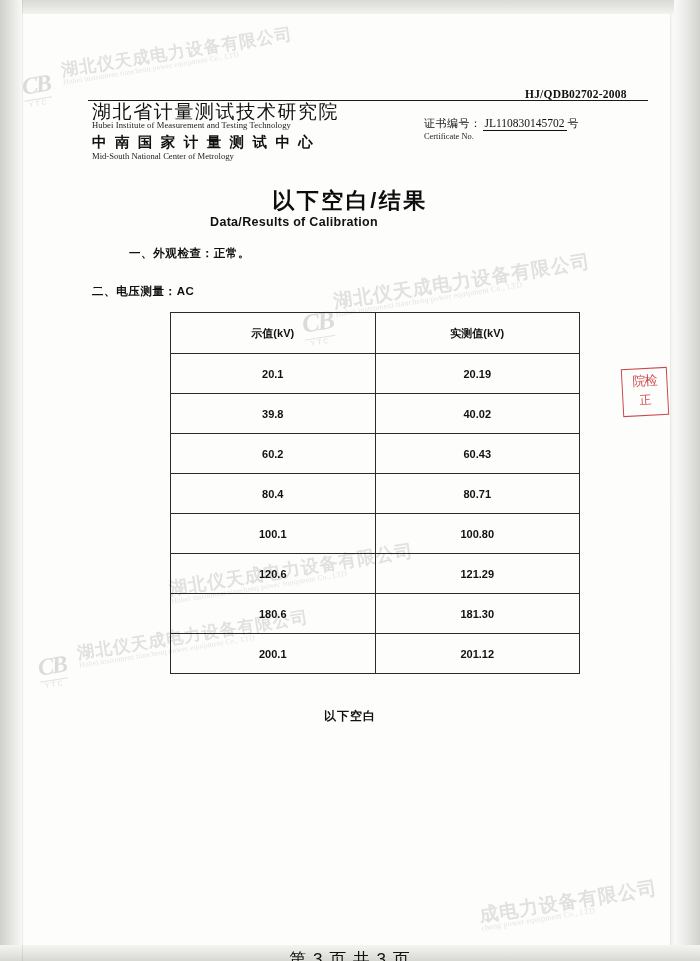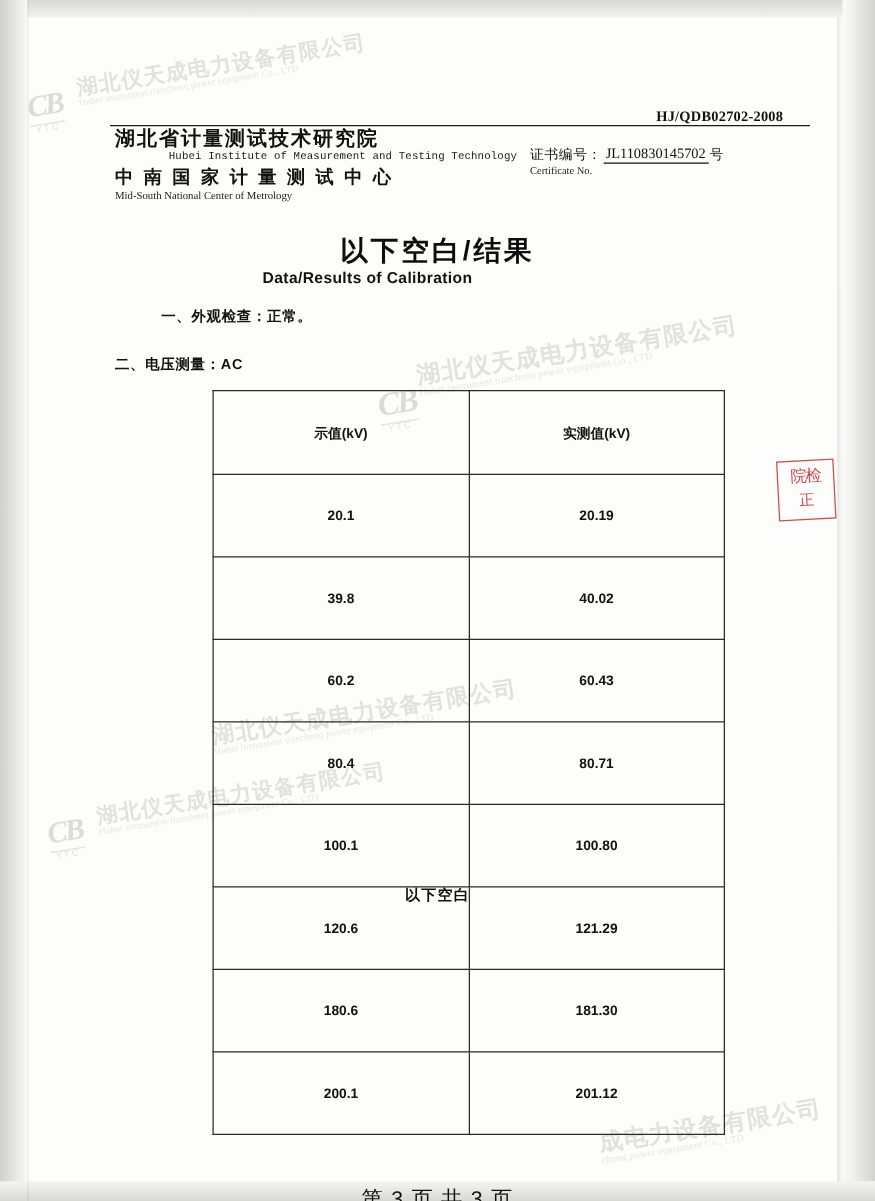--- a/index.html
+++ b/index.html
@@ -80,33 +80,32 @@
     background: #1a1a1a;
   }
   .org {
     position: absolute;
     left: 92px;
     top: 103px;
     width: 330px;
   }
   .org .cn1 {
     font-family: "Liberation Sans", sans-serif;
-    font-size: 16px;
-    font-weight: bold;
+    font-size: 19px;
+    font-weight: normal;
     letter-spacing: 1.6px;
     color: #111;
     line-height: 17px;
   }
   .org .en1 {
-    font-family: Liberation Mono, monospace;
+    font-family: Liberation Serif, serif;
     font-size: 8.6px;
     color: #1b1b1b;
     line-height: 11px;
     letter-spacing: 0.1px;
-    margin-left: 43px;
   }
   .org .cn2 {
     font-family: "Liberation Sans", sans-serif;
     font-size: 14.5px;
     font-weight: bold;
     letter-spacing: 2.2px;
     color: #111;
     line-height: 18px;
     margin-top: 2px;
   }
@@ -201,21 +200,21 @@
     table-layout: fixed;
   }
   .tbl td, .tbl th {
     border: 1px solid #2a2a2a;
     height: 31px;
     text-align: center;
     font-family: "Liberation Sans", sans-serif;
     font-size: 11px;
     font-weight: bold;
     color: #111;
-    padding: 17px;
+    padding: 4px;
   }
   .tbl th { height: 32px; }
   .tbl td.unc {
     text-align: left;
     padding-left: 8px;
     height: 40px;
     font-size: 11px;
     letter-spacing: 0.3px;
   }
   .unc i {

